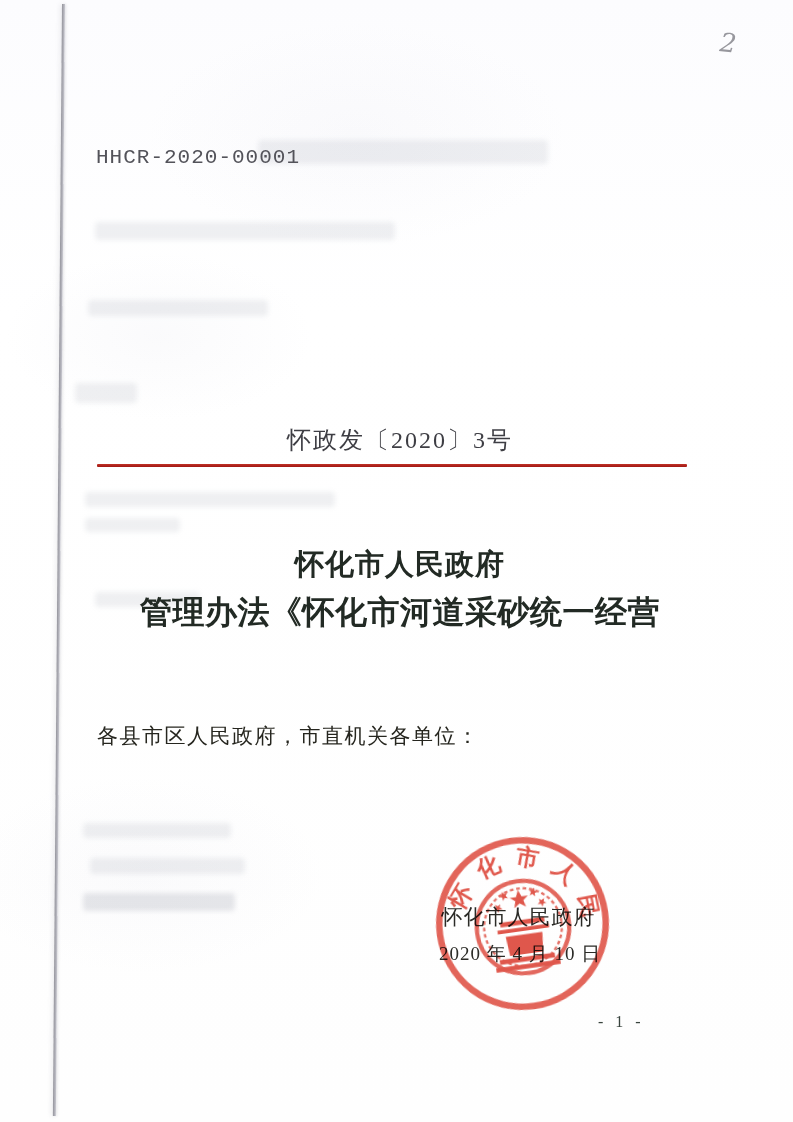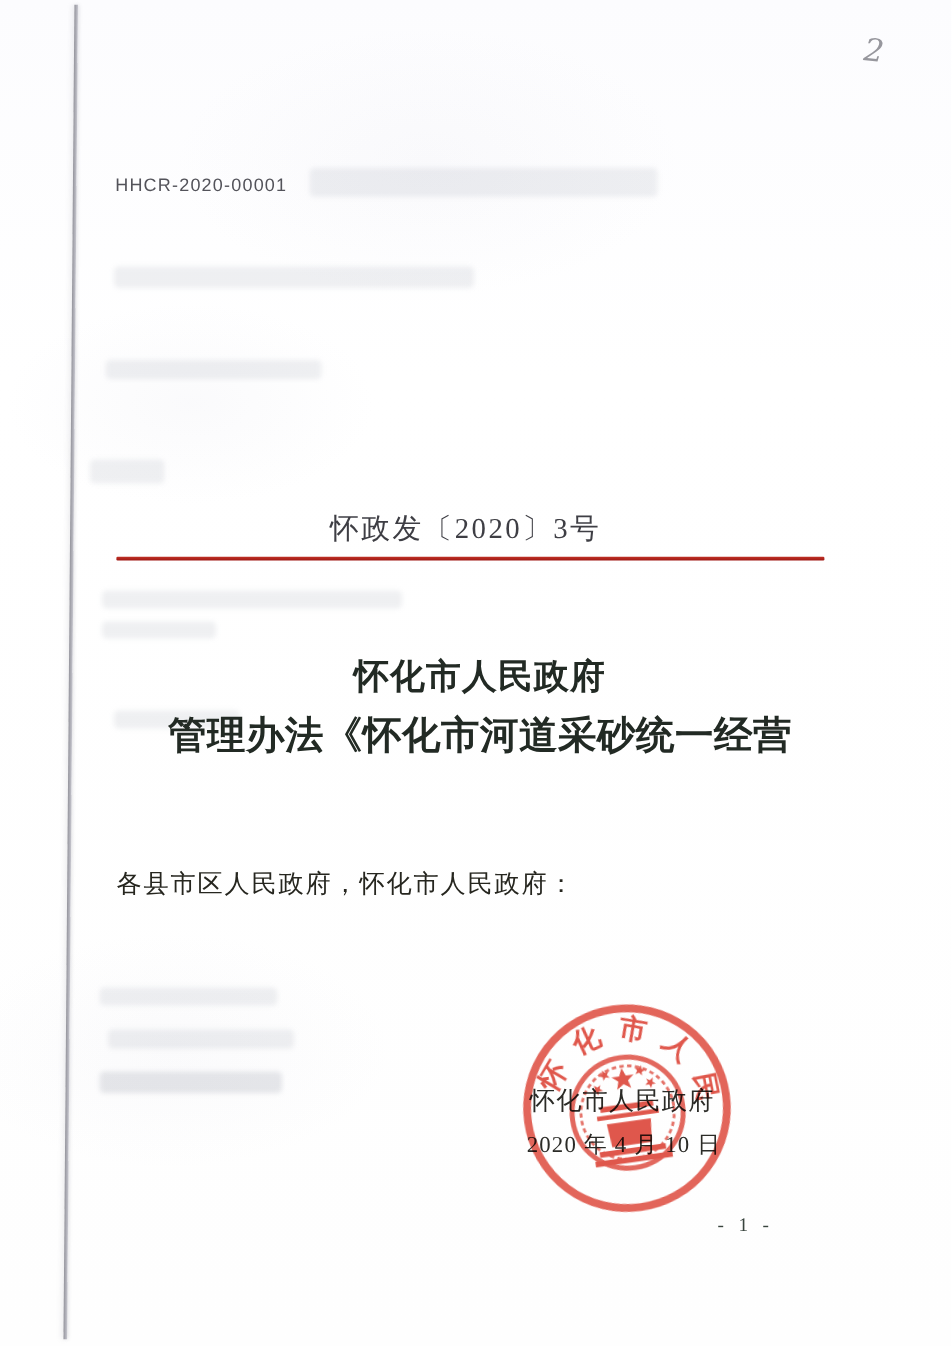--- a/index.html
+++ b/index.html
@@ -31,33 +31,33 @@
   
   .smudge{
     position:absolute;border-radius:4px;
     background:rgba(122,128,146,0.12);
     filter:blur(2.4px);
   }
   .smudge.dk{background:rgba(110,116,136,0.17);}
 
   .doc-id{
     position:absolute;left:96px;top:146px;
-    font-family:Liberation Sans, sans-serif;
-    font-size:15px;color:#53535a;letter-spacing:1px;
+    font-family:Liberation Mono, monospace;
+    font-size:21px;color:#53535a;letter-spacing:1px;
   }
   .letterhead{
     position:absolute;left:50px;top:260px;width:700px;
     text-align:center;
     font-size:73px;font-weight:900;letter-spacing:1px;
     color:#d43a2e;
     text-shadow:0 0 1px rgba(190,40,30,0.55), 1px 1px 0 rgba(170,30,25,0.25);
     white-space:nowrap;
   }
   .doc-number{
-    position:absolute;left:38px;top:424px;width:700px;text-align:center;
+    position:absolute;left:50px;top:424px;width:700px;text-align:center;
     font-size:24px;color:#3e3e44;letter-spacing:2px;
   }
   .red-rule{
     position:absolute;left:97px;top:464px;width:590px;height:3px;
     background:linear-gradient(to bottom,#c03227,#a01713);
     border-radius:1px;
   }
   .notice-title{
     position:absolute;left:50px;top:541px;width:700px;text-align:center;
     color:#222a24;font-weight:700;
@@ -124,21 +124,21 @@
 
   <div class="doc-number">怀政发〔2020〕3号</div>
 
   <div class="red-rule"></div>
 
   <div class="notice-title">
     <div class="t1">怀化市人民政府</div>
     <div class="t2">管理办法《怀化市河道采砂统一经营</div>
   </div>
 
-  <div class="body-text salutation">各县市区人民政府，怀化市人民政府：</div>
+  <div class="body-text salutation">各县市区人民政府，市直机关各单位：</div>
 
   <div class="signature">怀化市人民政府</div>
   <div class="sig-date">2020 年 4 月 10 日</div>
 
   <svg class="seal" viewBox="0 0 200 200">
     <defs>
       <path id="sealArc" d="M 38,122 A 65,65 0 1 1 162,122" fill="none"></path>
       <path id="star" d="M0,-10 L2.9,-3.1 L9.5,-3.1 L4.2,1.2 L6.1,8.1 L0,4 L-6.1,8.1 L-4.2,1.2 L-9.5,-3.1 L-2.9,-3.1 Z"></path>
     </defs>
     <g fill="#dd4538" stroke="#dd4538">

